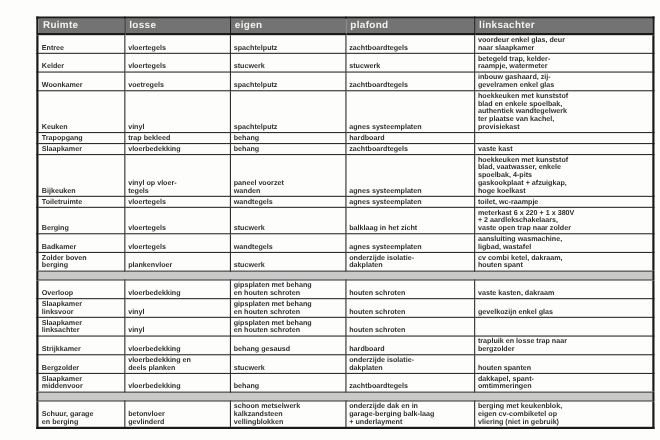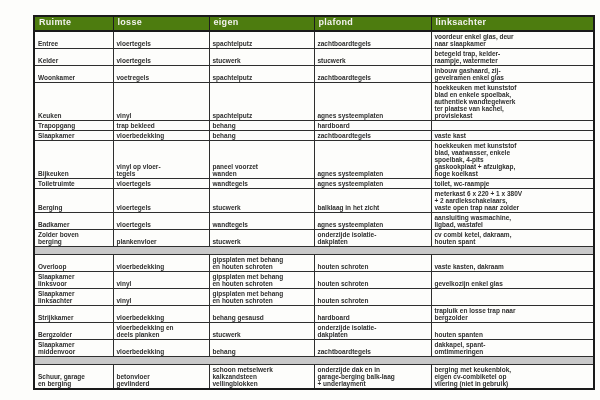--- a/index.html
+++ b/index.html
@@ -10,21 +10,21 @@
         background:#fdfdfb;}
   col.c1{width:79px}col.c2{width:96px}col.c3{width:105px}col.c4{width:117px}col.c5{width:163px}
   td,th{border:1px solid #2e2e2e;vertical-align:bottom;text-align:left;
         padding:1px 3px;font-size:6.5px;line-height:7px;font-weight:700;
         color:#2f2f2f;white-space:pre-line;overflow:hidden;}
   table{border:2px solid #1a1a1a;}
   tr.hdr1 th{background:#1d1d1d;color:#f2f2ee;font-size:10px;line-height:12px;
         font-weight:700;letter-spacing:.4px;border-color:#1d1d1d;
         border-bottom:1px solid #555;white-space:nowrap;padding:1px 4px;}
   tr.hdr1 th.adres{border-right:1px solid #555;}
-  tr.hdr2 th{background:#4d7c0f;color:#f2f2ee;font-size:9px;line-height:11px;
+  tr.hdr2 th{background:#737373;color:#f2f2ee;font-size:9px;line-height:11px;
         font-weight:700;letter-spacing:.3px;border-color:#1d1d1d;
         border-bottom:2px solid #1a1a1a;white-space:nowrap;padding:0 4px 2px 4px;}
   td.sep{background:#c9c9c9;height:7px;padding:0;border-left:2px solid #1a1a1a;
          border-right:2px solid #1a1a1a;}
   .doc-title{margin-left:14px;letter-spacing:2px;}
 </style>
 </head>
 <body>
 
 <div class="sheet">

